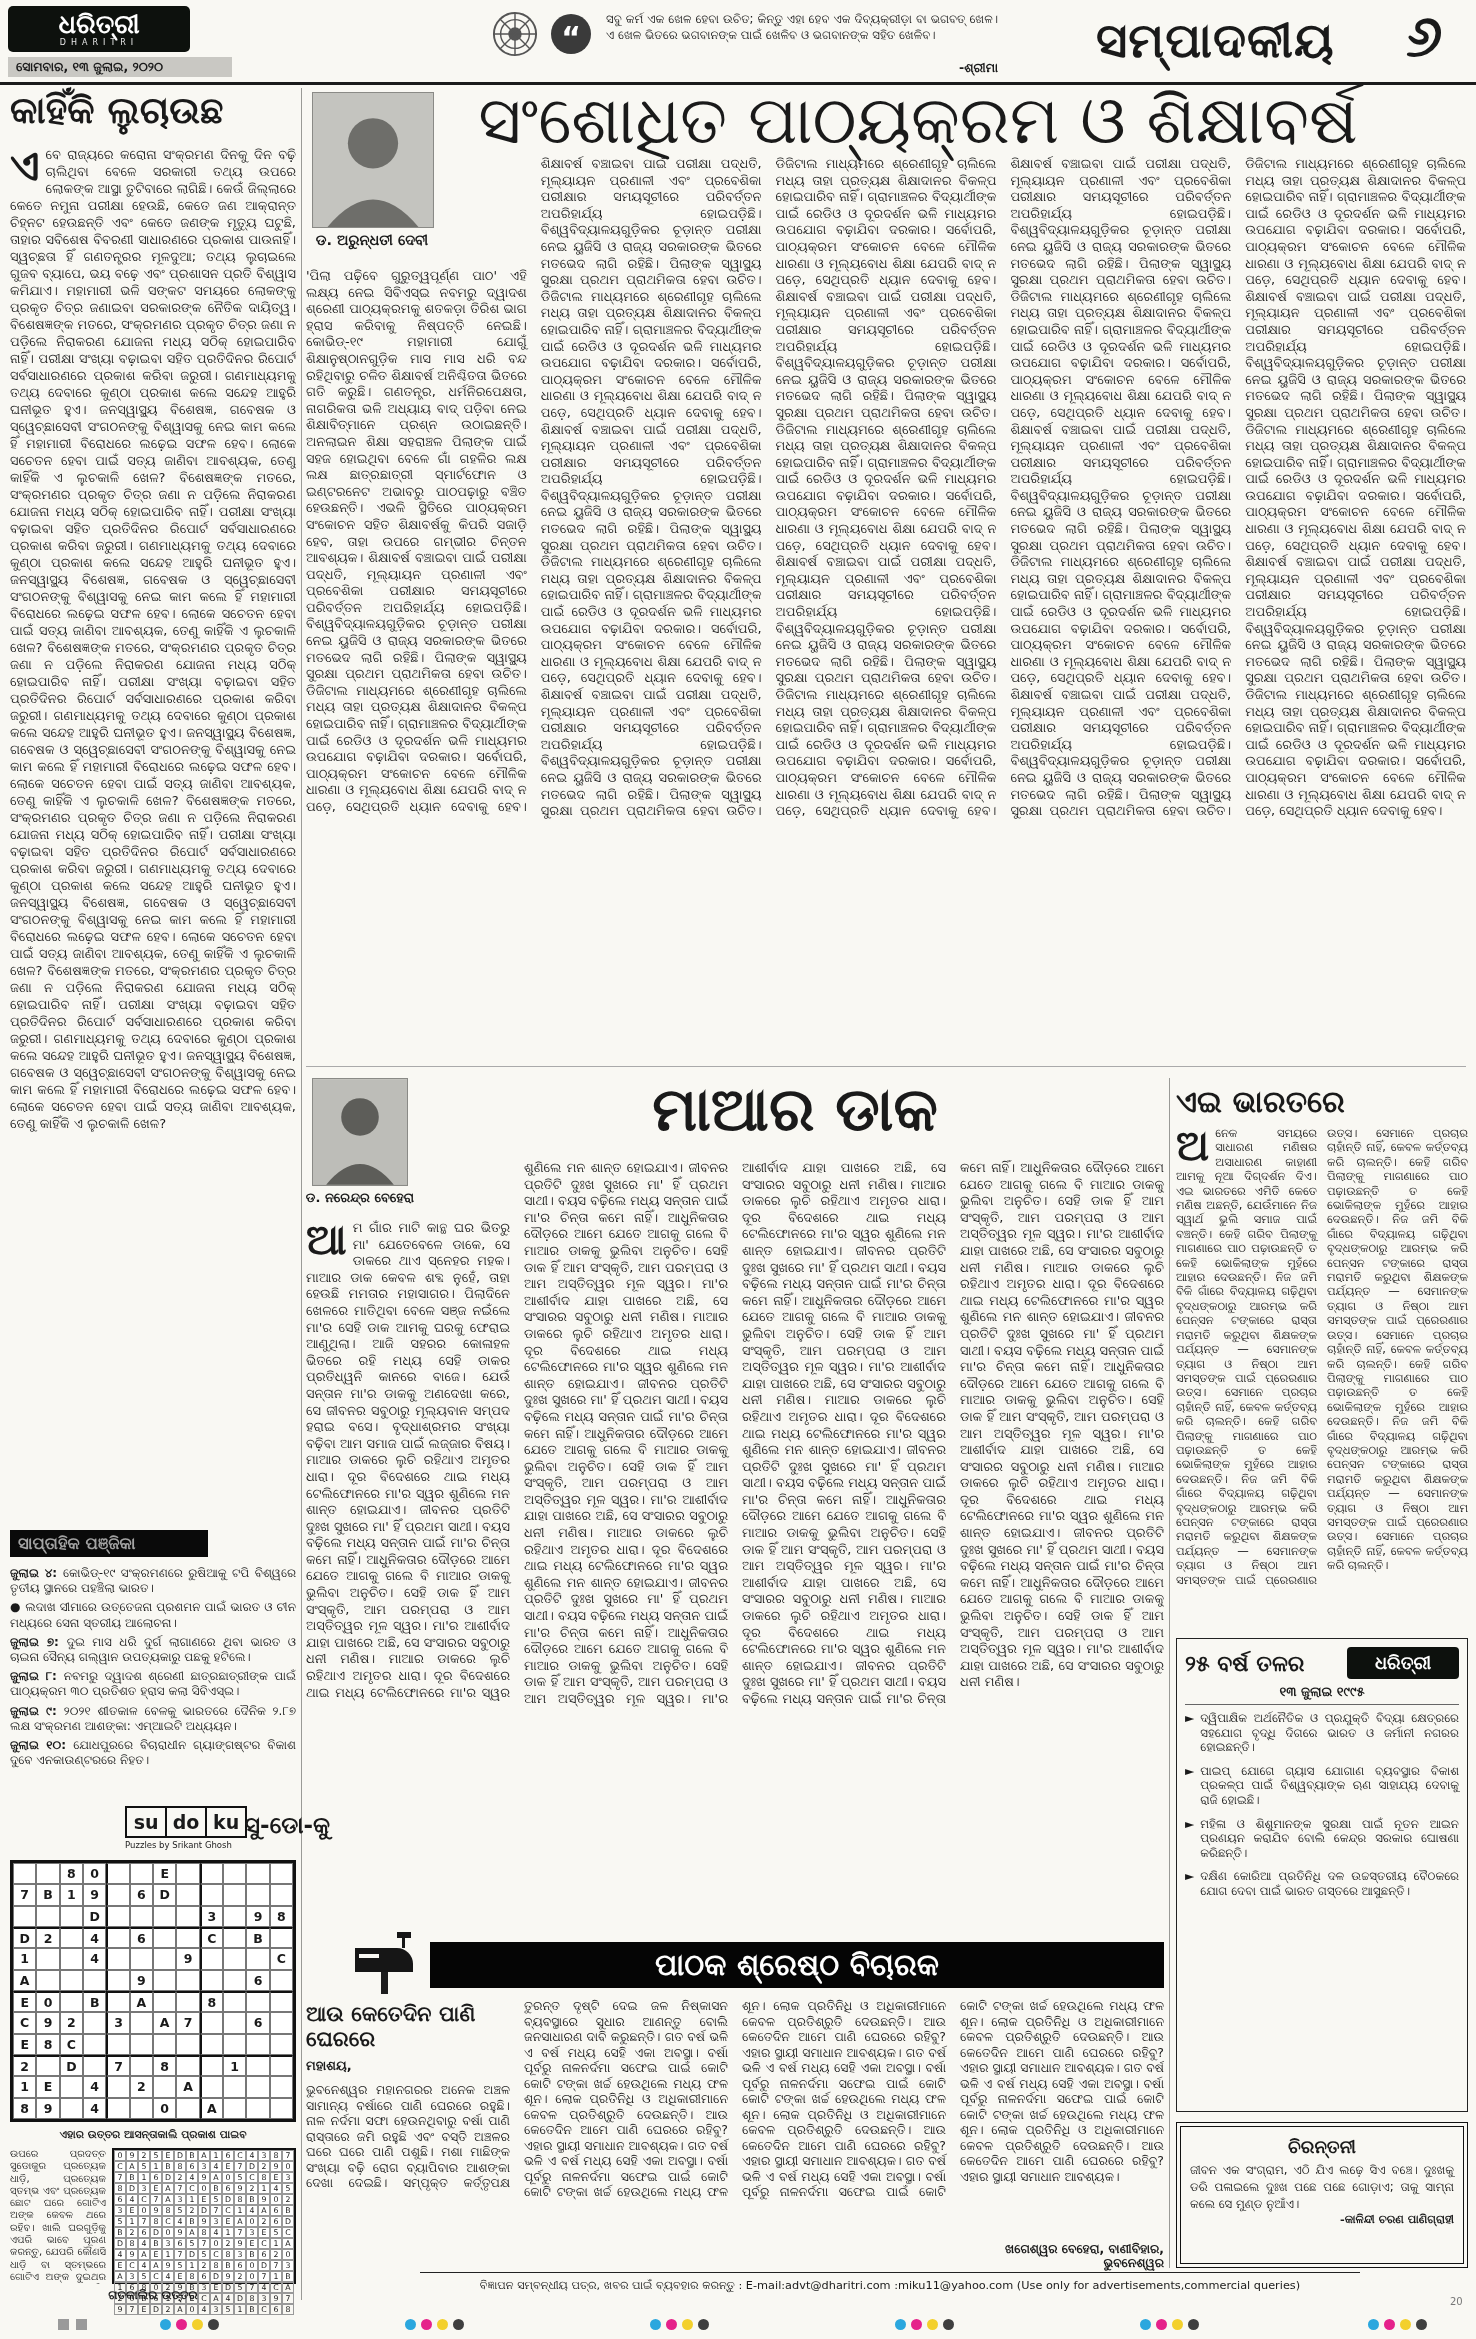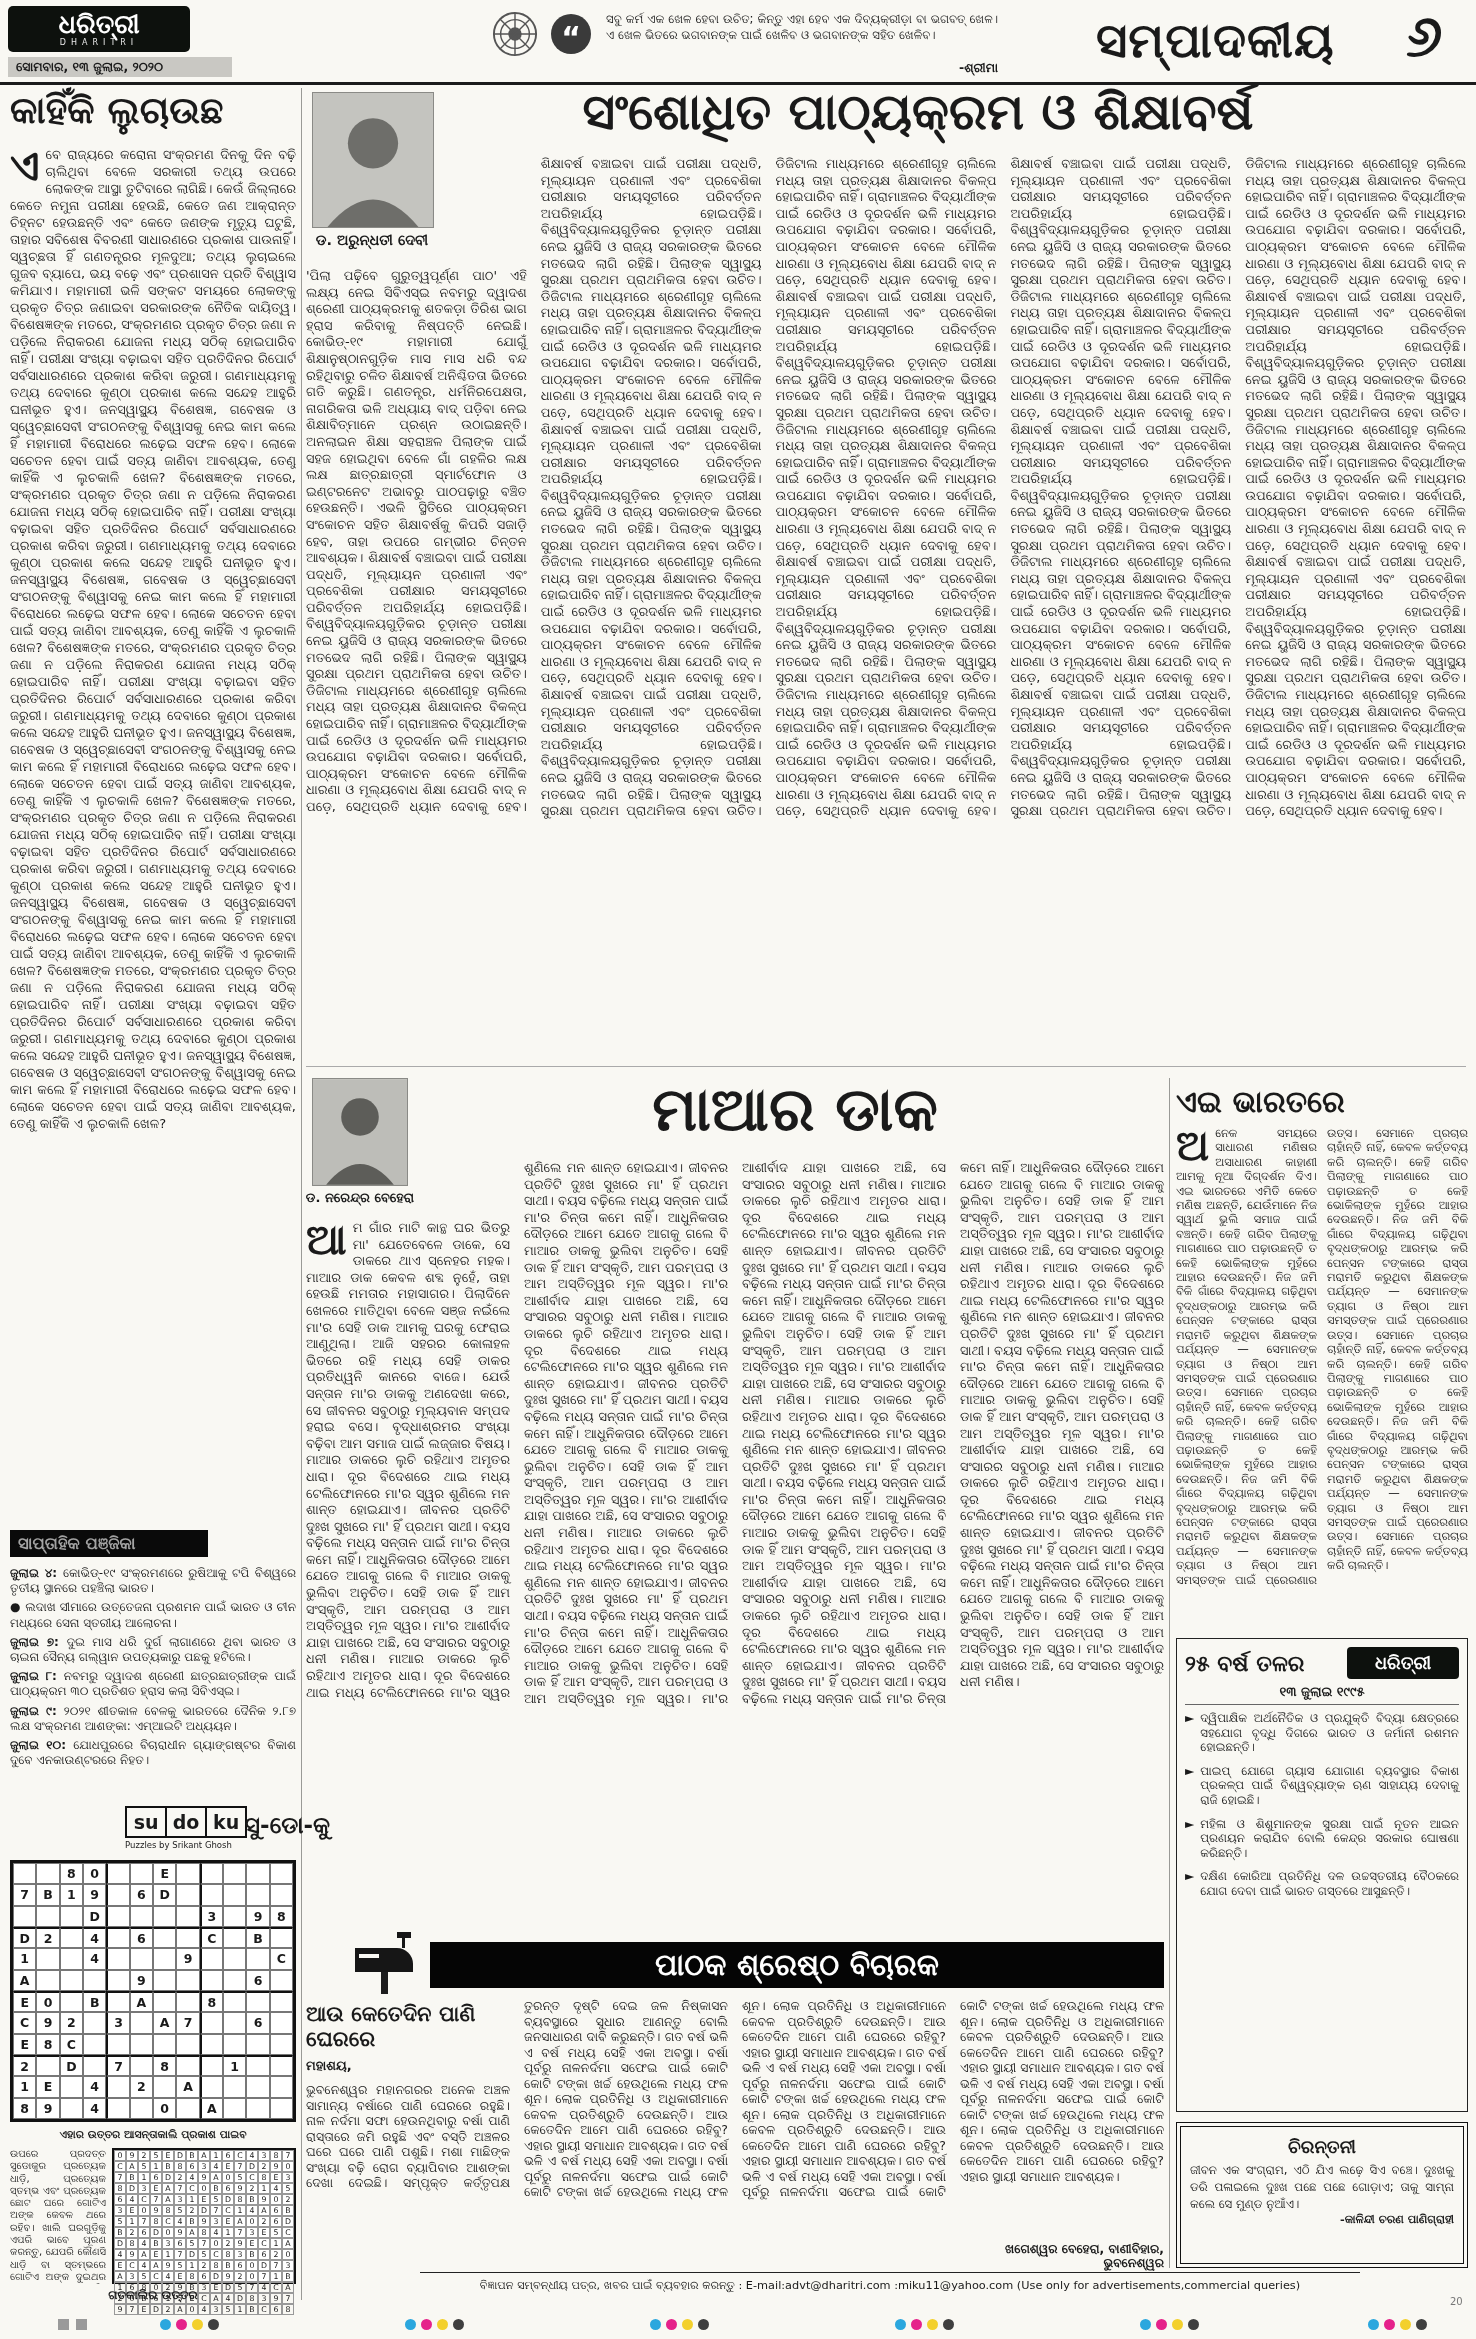--- a/index.html
+++ b/index.html
@@ -43,21 +43,21 @@
   .sudoku-note{left:10px;top:2128px;width:286px;text-align:center;font-size:10.8px;font-weight:bold;}
   .sudoku-bottom{left:10px;top:2148px;width:286px;height:136px;display:flex;gap:6px;}
   .su-rules{width:96px;font-size:10px;line-height:12.3px;text-align:justify;overflow:hidden;}
   .solution-grid{flex:1;display:grid;grid-template-columns:repeat(15,1fr);grid-auto-rows:1fr;border:2px solid #111;box-sizing:border-box;background:#fff;}
   .sol-cell{border:0.5px solid #999;display:flex;align-items:center;justify-content:center;font-size:7.8px;}
   .sudoku-caption{left:10px;top:2288px;width:286px;text-align:center;font-size:12px;font-weight:800;}
   
   .photo{background:linear-gradient(#cfcfcb,#b5b5b0);border:1px solid #8a8a86;overflow:hidden;}
   .edit-photo{left:312px;top:92px;width:120px;height:134px;}
   .edit-byline{left:306px;top:232px;width:132px;text-align:center;font-weight:bold;font-size:14.5px;}
-  .edit-headline{left:446px;top:86px;width:944px;font-size:50px;font-weight:700;line-height:1.05;text-align:center;}
+  .edit-headline{left:446px;top:86px;width:944px;font-size:66px;font-weight:400;line-height:1.05;text-align:center;}
   .edit-body{left:306px;top:156px;width:1160px;height:896px;column-count:5;column-gap:14px;font-size:13px;line-height:16.6px;text-align:justify;overflow:hidden;}
   .sp112{height:112px;}
   .sp60{height:60px;}
   .sp84{height:84px;}
   
   .maa-photo{left:312px;top:1078px;width:94px;height:106px;}
   .maa-byline{left:304px;top:1190px;width:112px;text-align:center;font-weight:bold;font-size:13px;}
   .maa-headline{left:430px;top:1074px;width:730px;font-size:60px;font-weight:800;text-align:center;}
   .maa-body{left:306px;top:1160px;width:858px;height:762px;column-count:4;column-gap:14px;font-size:13px;line-height:16.6px;text-align:justify;overflow:hidden;}
   
@@ -595,21 +595,21 @@
 
   <div class="abs years25-box">
     <div class="y25-head">
       <div class="y25-title">୨୫ ବର୍ଷ ତଳର</div>
       <div class="y25-logo">ଧରିତ୍ରୀ</div>
     </div>
     <div class="y25-date">୧୩ ଜୁଲାଇ ୧୯୯୫</div>
     <div id="y25-list">
         <div class="y25-item">
           <span class="y25-bullet">►</span>
-          <span>ଦ୍ୱିପାକ୍ଷିକ ଅର୍ଥନୈତିକ ଓ ପ୍ରଯୁକ୍ତି ବିଦ୍ୟା କ୍ଷେତ୍ରରେ ସହଯୋଗ ବୃଦ୍ଧି ଦିଗରେ ଭାରତ ଓ ଜର୍ମାନୀ ରଶମନ ହୋଇଛନ୍ତି।</span>
+          <span>ଦ୍ୱିପାକ୍ଷିକ ଅର୍ଥନୈତିକ ଓ ପ୍ରଯୁକ୍ତି ବିଦ୍ୟା କ୍ଷେତ୍ରରେ ସହଯୋଗ ବୃଦ୍ଧି ଦିଗରେ ଭାରତ ଓ ଜର୍ମାନୀ ନଗରର ହୋଇଛନ୍ତି।</span>
         </div>
         <div class="y25-item">
           <span class="y25-bullet">►</span>
           <span>ପାଇପ୍ ଯୋଗେ ଗ୍ୟାସ ଯୋଗାଣ ବ୍ୟବସ୍ଥାର ବିକାଶ ପ୍ରକଳ୍ପ ପାଇଁ ବିଶ୍ୱବ୍ୟାଙ୍କ ଋଣ ସାହାଯ୍ୟ ଦେବାକୁ ରାଜି ହୋଇଛି।</span>
         </div>
         <div class="y25-item">
           <span class="y25-bullet">►</span>
           <span>ମହିଳା ଓ ଶିଶୁମାନଙ୍କ ସୁରକ୍ଷା ପାଇଁ ନୂତନ ଆଇନ ପ୍ରଣୟନ କରାଯିବ ବୋଲି କେନ୍ଦ୍ର ସରକାର ଘୋଷଣା କରିଛନ୍ତି।</span>
         </div>
         <div class="y25-item">

